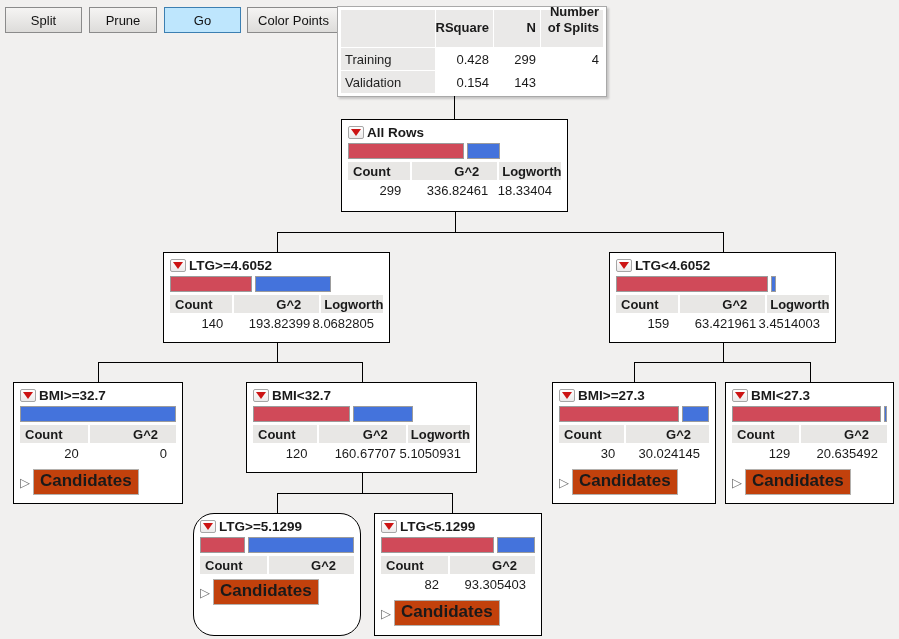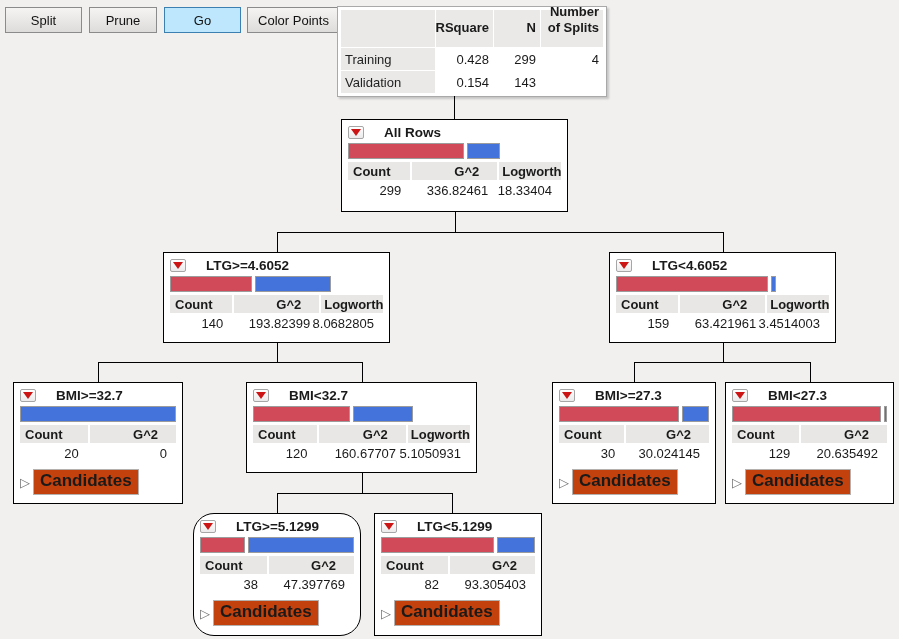--- a/index.html
+++ b/index.html
@@ -36,21 +36,21 @@
   .summary-grid .hdr{font-weight:bold;align-items:flex-end;justify-content:flex-end;text-align:right;line-height:16px;padding-bottom:11px;}
   .summary-grid .num{justify-content:flex-end;}
   .summary-grid .lbl{color:#222;}
   
   .conn{position:absolute;background:#000;}
   
   .node{
     position:absolute;box-sizing:border-box;background:#ffffff;
     border:1px solid #000;padding:3px 6px 0 6px;
   }
-  .title-row{display:flex;align-items:center;height:18px;gap:20px;}
+  .title-row{display:flex;align-items:center;height:18px;gap:3px;}
   .rt-btn{
     width:16px;height:13px;flex:0 0 16px;box-sizing:border-box;
     border:1px solid #a6a6a6;background:linear-gradient(#ffffff,#eceaea);
     display:flex;align-items:center;justify-content:center;border-radius:2px;
   }
   .rt-tri{width:0;height:0;border-left:5px solid transparent;border-right:5px solid transparent;border-top:7px solid #cc1414;}
   .node-title{font-weight:bold;font-size:13.5px;white-space:nowrap;}
   .bar-row{display:flex;gap:3px;height:16px;margin:2px 0 3px 0;}
   .bar{box-sizing:border-box;height:16px;border:1px solid #9c9c9c;}
   .bar.red{background:#d04a59;}
@@ -280,25 +280,20 @@
     </div>
     <div class="bar-row">
       <span class="bar red" style="width: 46px;"></span>
       <span class="bar blue" style="width: 107px;"></span>
     </div>
     <div class="mini-head">
       <span class="cell c1 h-count">Count</span>
       <span class="cell c2 h-g2">G^2</span>
 
     </div>
-    <div class="mini-vals">
-      <span class="cell c1">38</span>
-      <span class="cell c2">47.397769</span>
-
-    </div>
     <div class="cand-row">
       <span class="cand-tri">▷</span>
       <span class="cand-btn">Candidates</span>
     </div>
   </div>
     <div class="node cols2" style="left: 368px; top: 513px; width: 168px; height: 123px; margin-left: 6px;">
     <div class="title-row">
       <span class="rt-btn">
           <span class="rt-tri"></span>
         </span>

